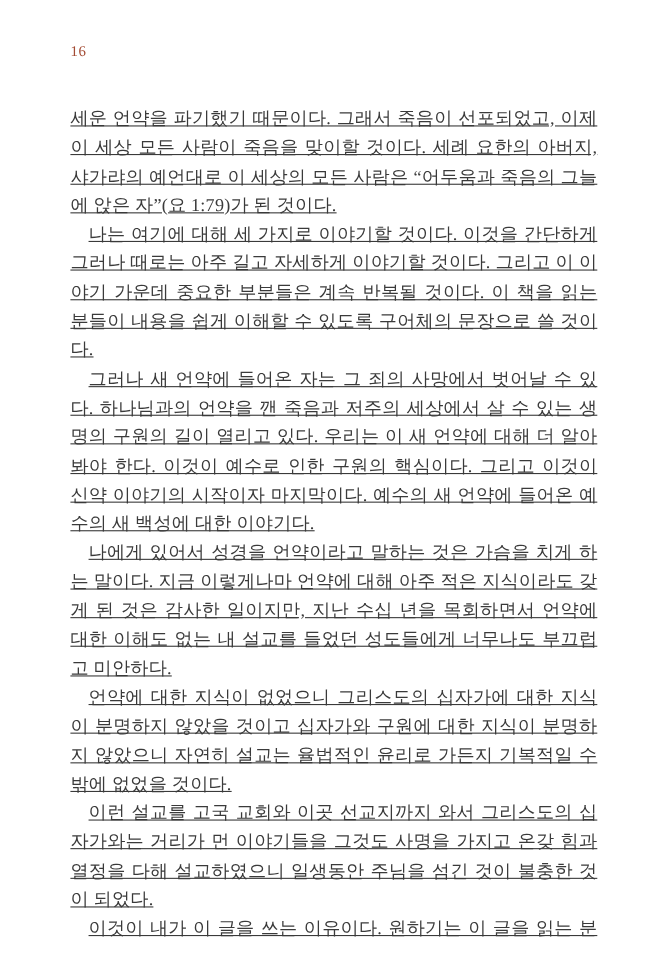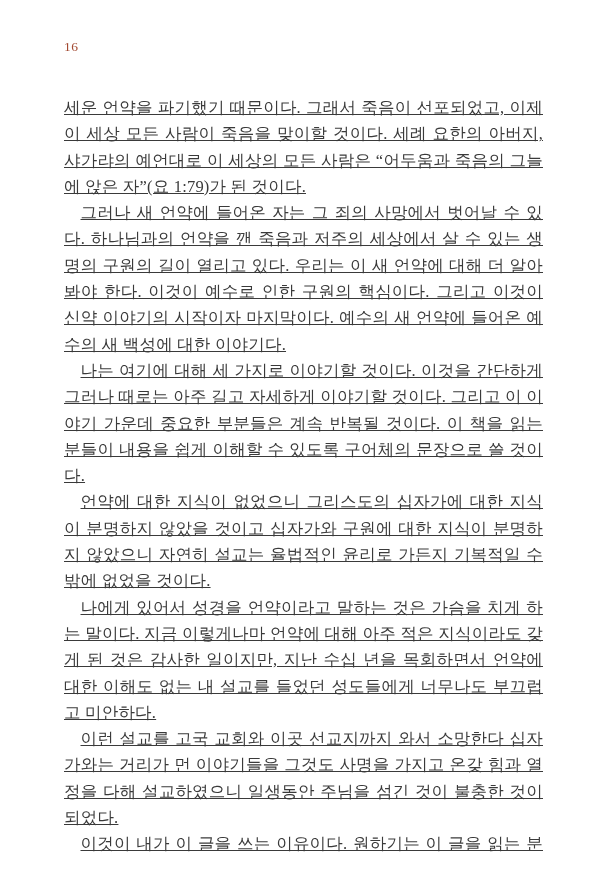--- a/index.html
+++ b/index.html
@@ -53,21 +53,21 @@
 <body>
 
 <div class="page">
 
   <header class="running-head">
     <span class="pagenum">16</span>
   </header>
 
   <main class="body-text">
     <p class="para">세운 언약을 파기했기 때문이다. 그래서 죽음이 선포되었고, 이제 이 세상 모든 사람이 죽음을 맞이할 것이다. 세례 요한의 아버지, 샤가랴의 예언대로 이 세상의 모든 사람은 “어두움과 죽음의 그늘에 앉은 자”(요 1:79)가 된 것이다.</p>
+    <p class="para indent">나는 여기에 대해 세 가지로 이야기할 것이다. 이것을 간단하게 그러나 때로는 아주 길고 자세하게 이야기할 것이다. 그리고 이 이야기 가운데 중요한 부분들은 계속 반복될 것이다. 이 책을 읽는 분들이 내용을 쉽게 이해할 수 있도록 구어체의 문장으로 쓸 것이다.</p>
     <p class="para indent">그러나 새 언약에 들어온 자는 그 죄의 사망에서 벗어날 수 있다. 하나님과의 언약을 깬 죽음과 저주의 세상에서 살 수 있는 생명의 구원의 길이 열리고 있다. 우리는 이 새 언약에 대해 더 알아봐야 한다. 이것이 예수로 인한 구원의 핵심이다. 그리고 이것이 신약 이야기의 시작이자 마지막이다. 예수의 새 언약에 들어온 예수의 새 백성에 대한 이야기다.</p>
-    <p class="para indent">나는 여기에 대해 세 가지로 이야기할 것이다. 이것을 간단하게 그러나 때로는 아주 길고 자세하게 이야기할 것이다. 그리고 이 이야기 가운데 중요한 부분들은 계속 반복될 것이다. 이 책을 읽는 분들이 내용을 쉽게 이해할 수 있도록 구어체의 문장으로 쓸 것이다.</p>
+    <p class="para indent">나에게 있어서 성경을 언약이라고 말하는 것은 가슴을 치게 하는 말이다. 지금 이렇게나마 언약에 대해 아주 적은 지식이라도 갖게 된 것은 감사한 일이지만, 지난 수십 년을 목회하면서 언약에 대한 이해도 없는 내 설교를 들었던 성도들에게 너무나도 부끄럽고 미안하다.</p>
     <p class="para indent">언약에 대한 지식이 없었으니 그리스도의 십자가에 대한 지식이 분명하지 않았을 것이고 십자가와 구원에 대한 지식이 분명하지 않았으니 자연히 설교는 율법적인 윤리로 가든지 기복적일 수밖에 없었을 것이다.</p>
-    <p class="para indent">나에게 있어서 성경을 언약이라고 말하는 것은 가슴을 치게 하는 말이다. 지금 이렇게나마 언약에 대해 아주 적은 지식이라도 갖게 된 것은 감사한 일이지만, 지난 수십 년을 목회하면서 언약에 대한 이해도 없는 내 설교를 들었던 성도들에게 너무나도 부끄럽고 미안하다.</p>
-    <p class="para indent">이런 설교를 고국 교회와 이곳 선교지까지 와서 소망한다 십자가와는 거리가 먼 이야기들을 그것도 사명을 가지고 온갖 힘과 열정을 다해 설교하였으니 일생동안 주님을 섬긴 것이 불충한 것이 되었다.</p>
+    <p class="para indent">이런 설교를 고국 교회와 이곳 선교지까지 와서 그리스도의 십자가와는 거리가 먼 이야기들을 그것도 사명을 가지고 온갖 힘과 열정을 다해 설교하였으니 일생동안 주님을 섬긴 것이 불충한 것이 되었다.</p>
     <p class="para indent">이것이 내가 이 글을 쓰는 이유이다. 원하기는 이 글을 읽는 분들이 하나님의 언약인 성경을 이해함으로 예수님의 구원에 대한 이해가 풍성해지기를 소망한다.</p>
   </main>
 
 </div>
 
 </body></html>

